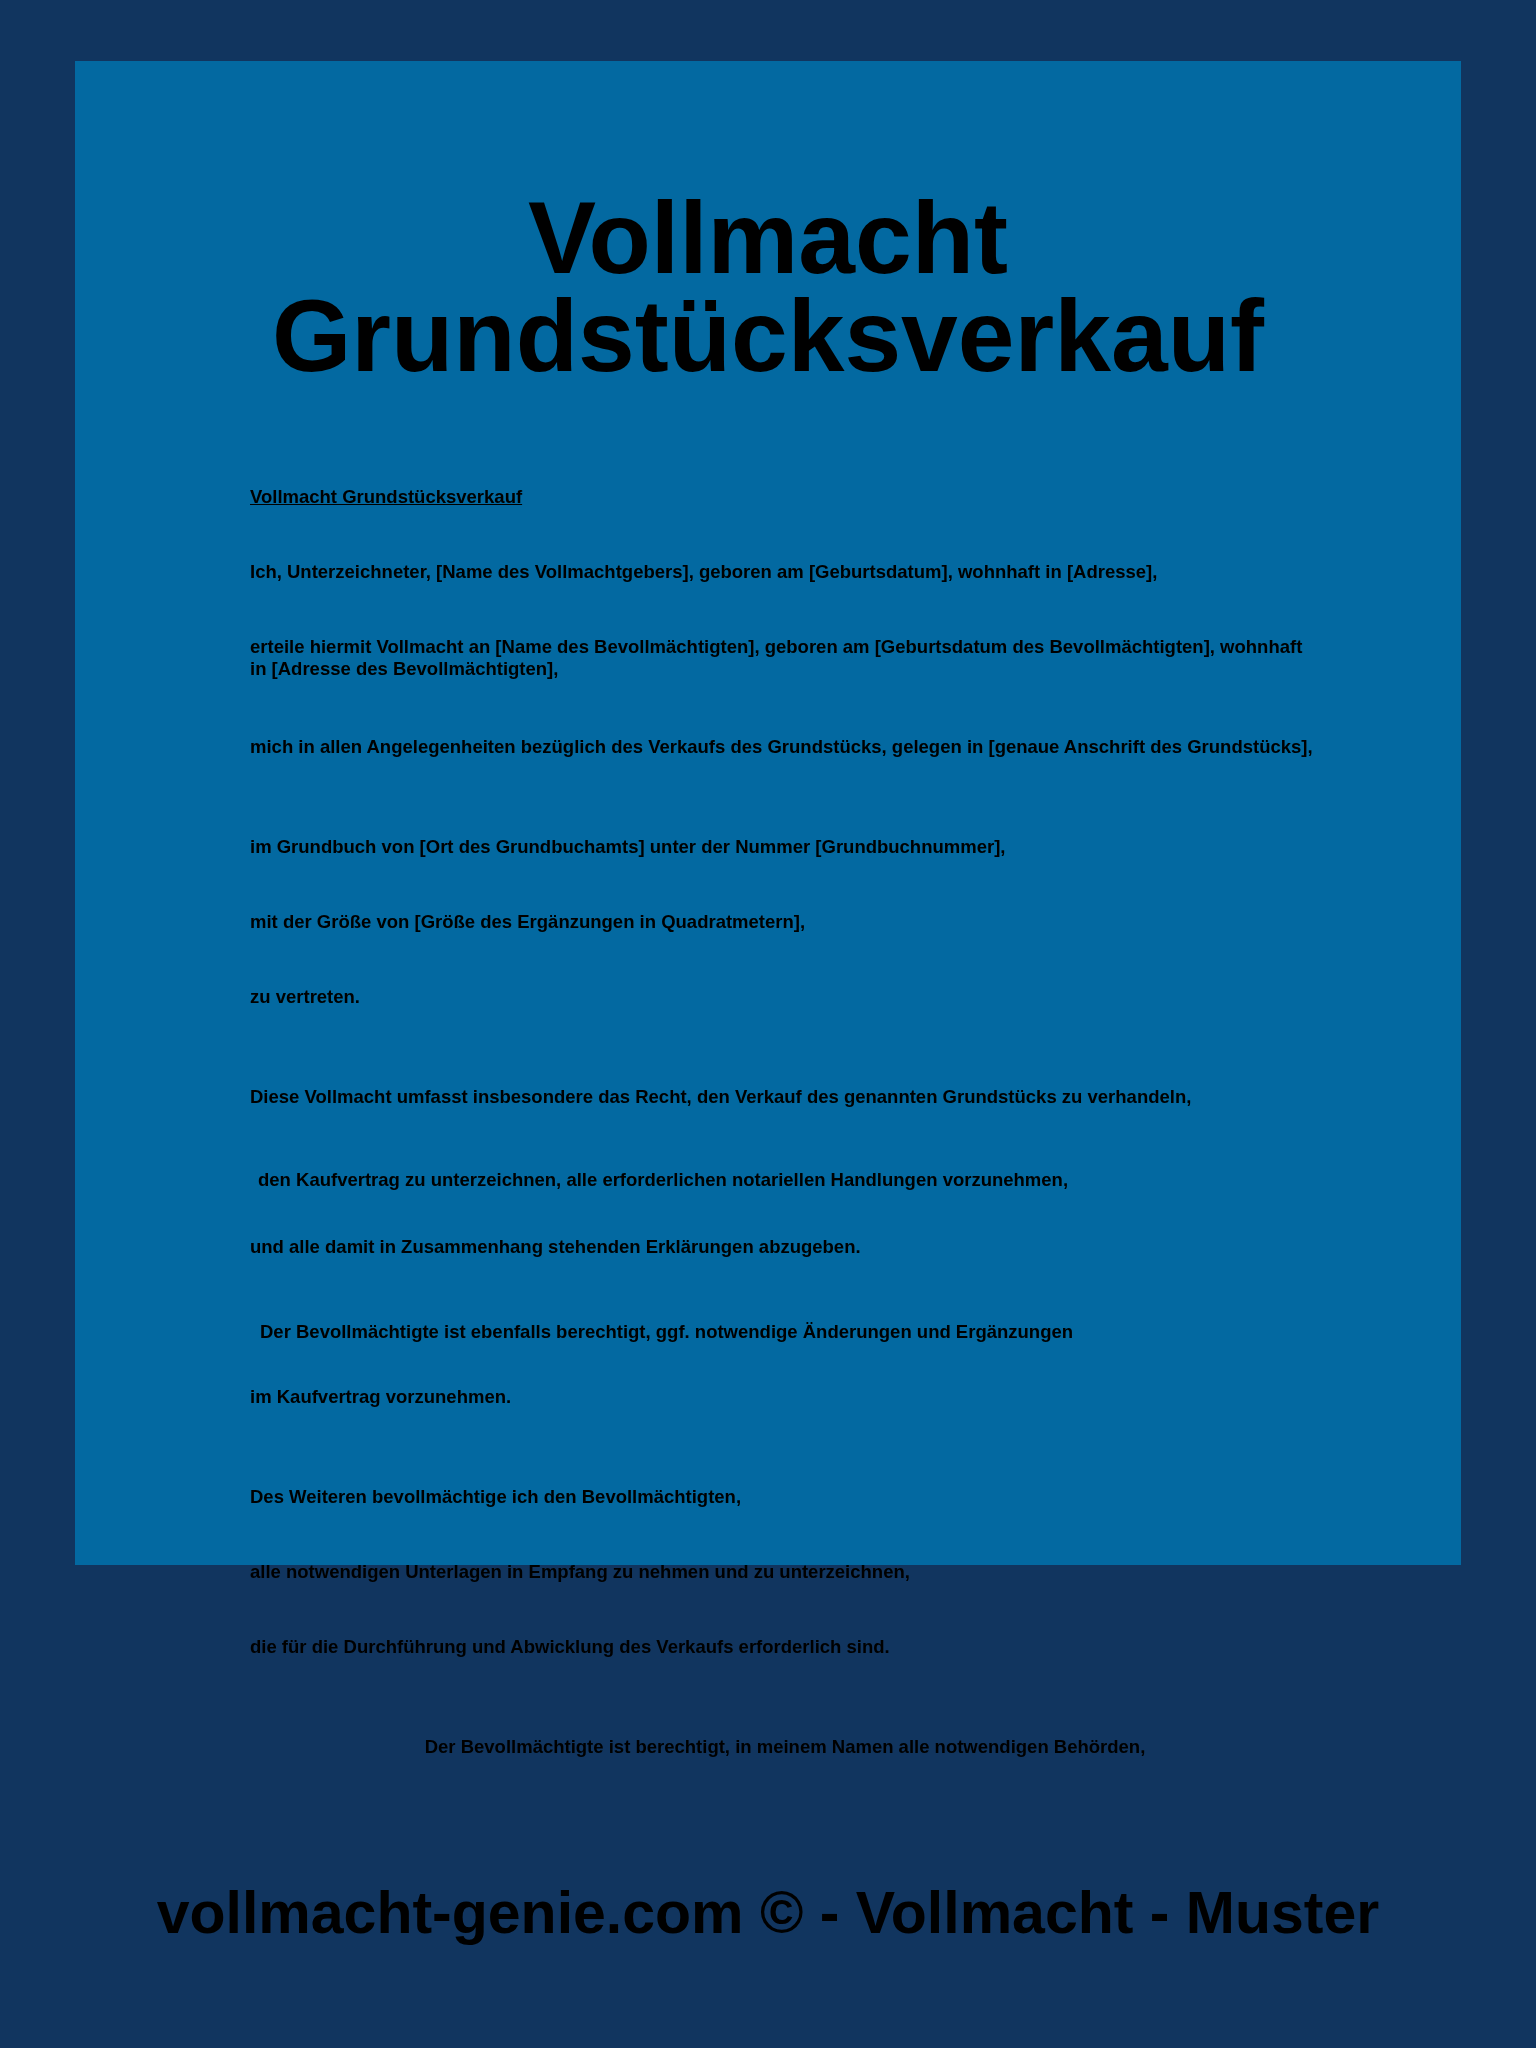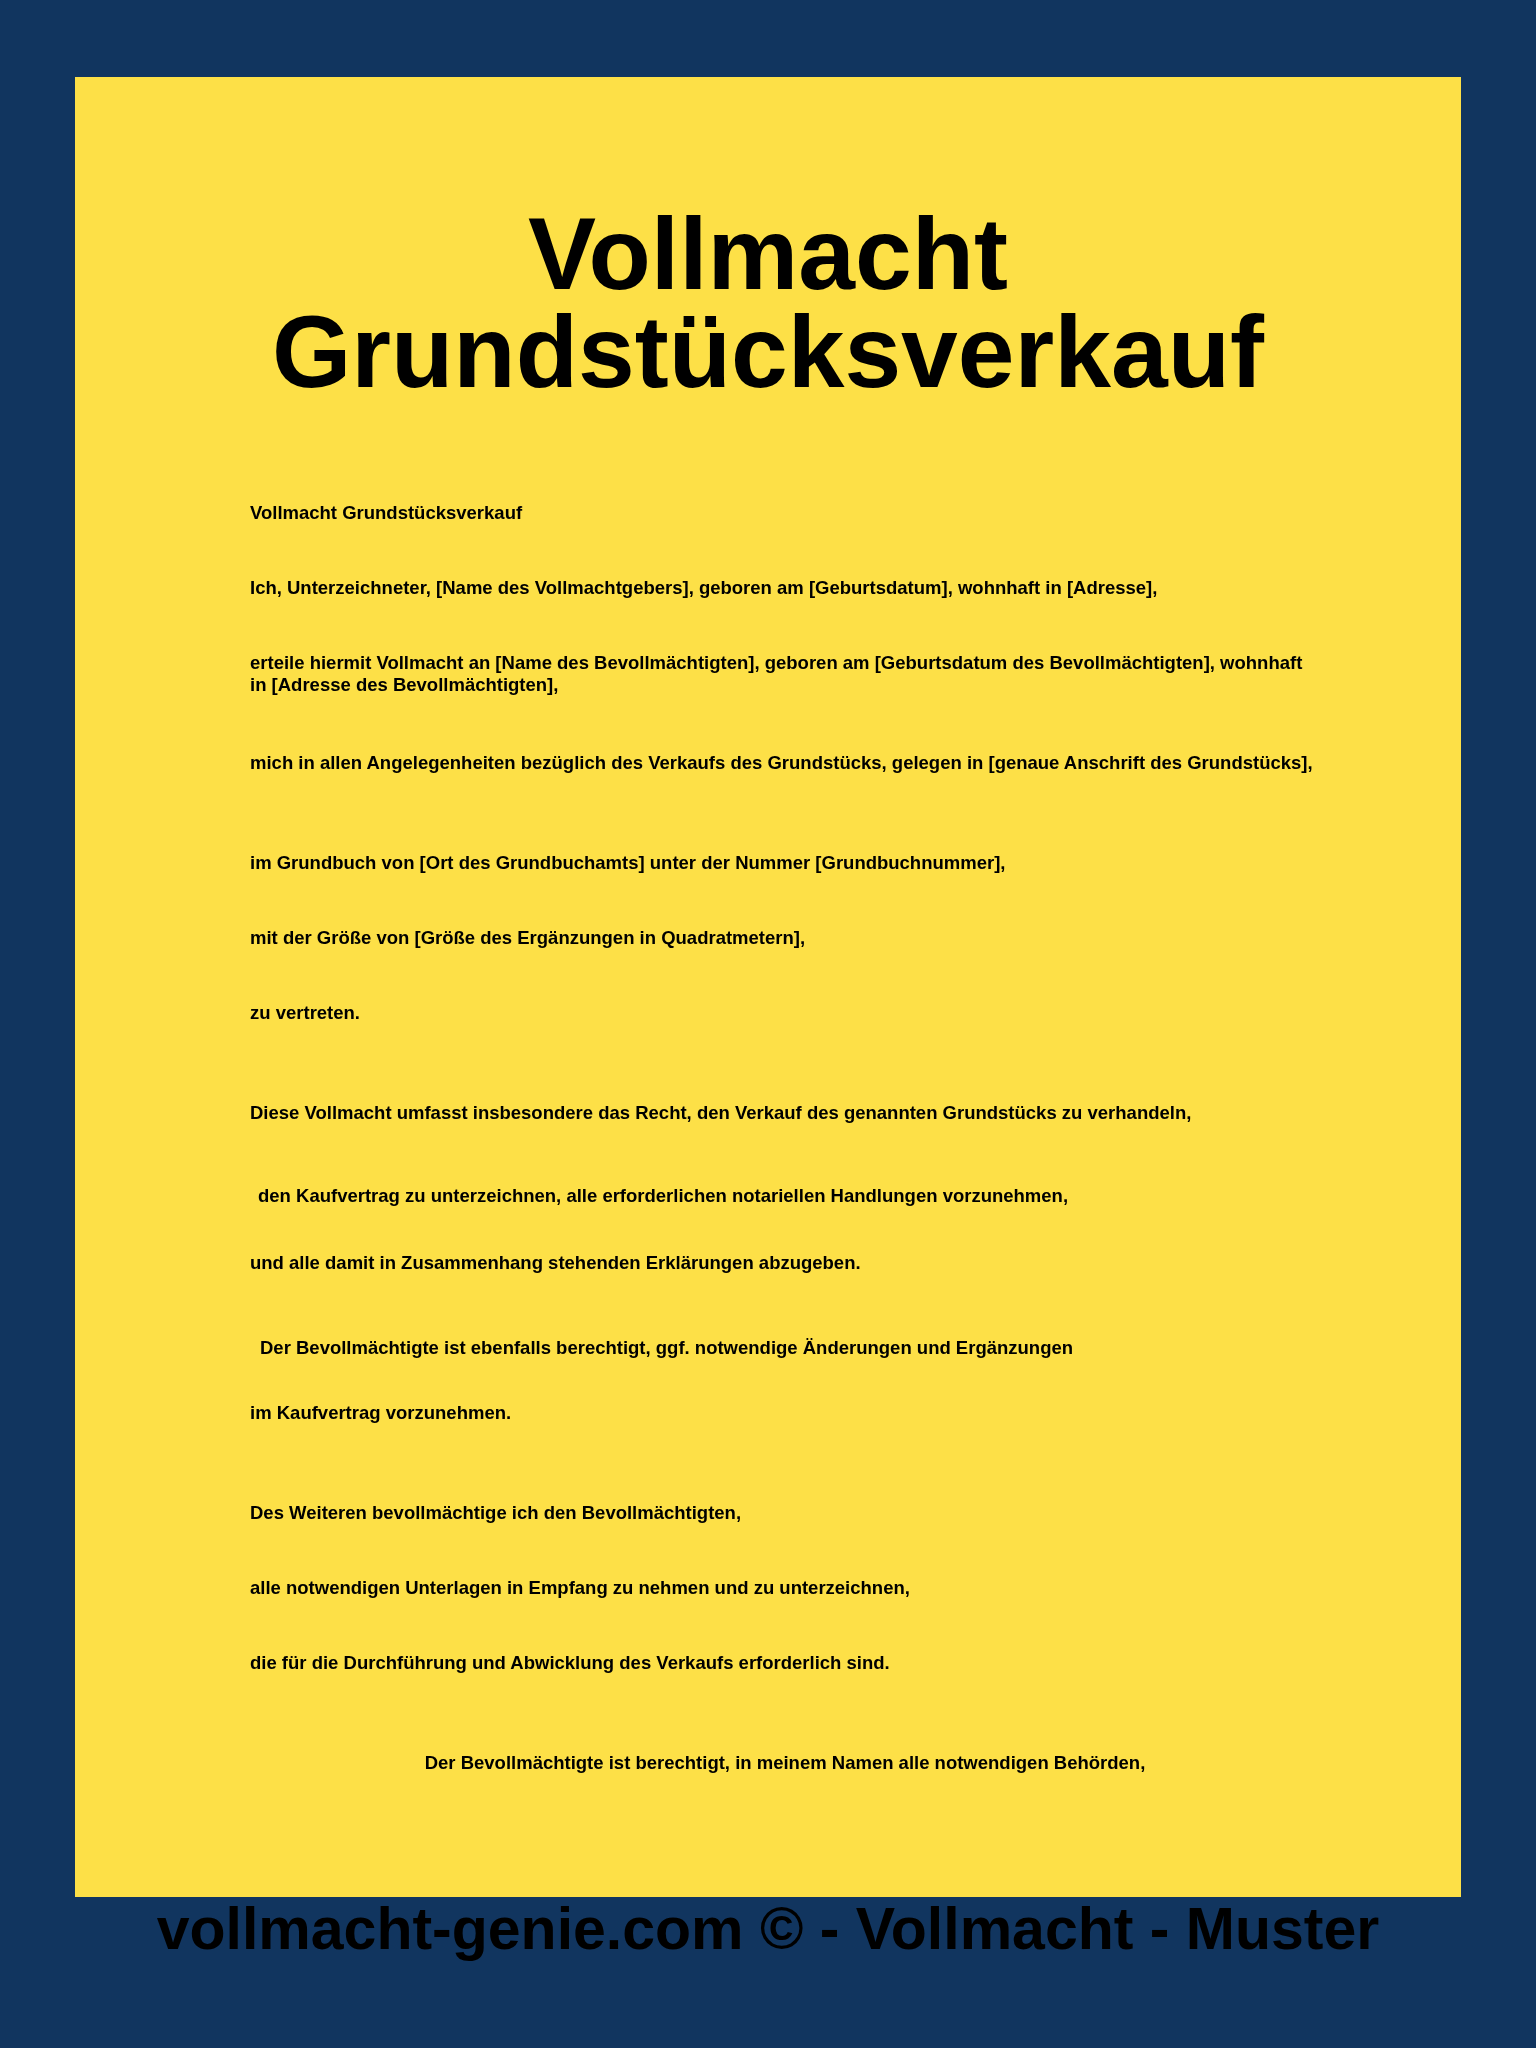--- a/index.html
+++ b/index.html
@@ -11,24 +11,24 @@
       height: 2048px;
       background: #11355f;
       position: relative;
       overflow: hidden;
       font-family: "Liberation Sans", sans-serif;
       color: #000;
     }
     .page {
       position: absolute;
       left: 75px;
-      top: 77px;
+      top: 61px;
       width: 1386px;
-      height: 1820px;
-      background: #fde047;
+      height: 1504px;
+      background: #0369a1;
     }
     .title {
       position: absolute;
       left: 0;
       top: 128px;
       width: 1386px;
       text-align: center;
       font-weight: bold;
       font-size: 102px;
       line-height: 98px;
@@ -64,21 +64,21 @@
 <body>
 
 <div class="page">
 
   <h1 class="title" style="margin:0;">
     <span>Vollmacht</span>
     <span>Grundstücksverkauf</span>
   </h1>
 
   <div class="body">
-    <p class="para" style="top:425px;margin:0;">Vollmacht Grundstücksverkauf</p>
+    <p class="para" style="top:425px;margin:0;text-decoration:underline;">Vollmacht Grundstücksverkauf</p>
     <p class="para" style="top:500px;margin:0;">Ich, Unterzeichneter, [Name des Vollmachtgebers], geboren am [Geburtsdatum], wohnhaft in [Adresse],</p>
     <p class="para" style="top:575px;margin:0;">erteile hiermit Vollmacht an [Name des Bevollmächtigten], geboren am [Geburtsdatum des Bevollmächtigten], wohnhaft in [Adresse des Bevollmächtigten],</p>
     <p class="para" style="top:675px;margin:0;">mich in allen Angelegenheiten bezüglich des Verkaufs des Grundstücks, gelegen in [genaue Anschrift des Grundstücks],</p>
     <p class="para" style="top:775px;margin:0;">im Grundbuch von [Ort des Grundbuchamts] unter der Nummer [Grundbuchnummer],</p>
     <p class="para" style="top:850px;margin:0;">mit der Größe von [Größe des Ergänzungen in Quadratmetern],</p>
     <p class="para" style="top:925px;margin:0;">zu vertreten.</p>
     <p class="para" style="top:1025px;margin:0;">Diese Vollmacht umfasst insbesondere das Recht, den Verkauf des genannten Grundstücks zu verhandeln,</p>
     <p class="para" style="top:1100px;margin:8px;">den Kaufvertrag zu unterzeichnen, alle erforderlichen notariellen Handlungen vorzunehmen,</p>
     <p class="para" style="top:1175px;margin:0;">und alle damit in Zusammenhang stehenden Erklärungen abzugeben.</p>
     <p class="para" style="top:1250px;margin:10px;">Der Bevollmächtigte ist ebenfalls berechtigt, ggf. notwendige Änderungen und Ergänzungen</p>

